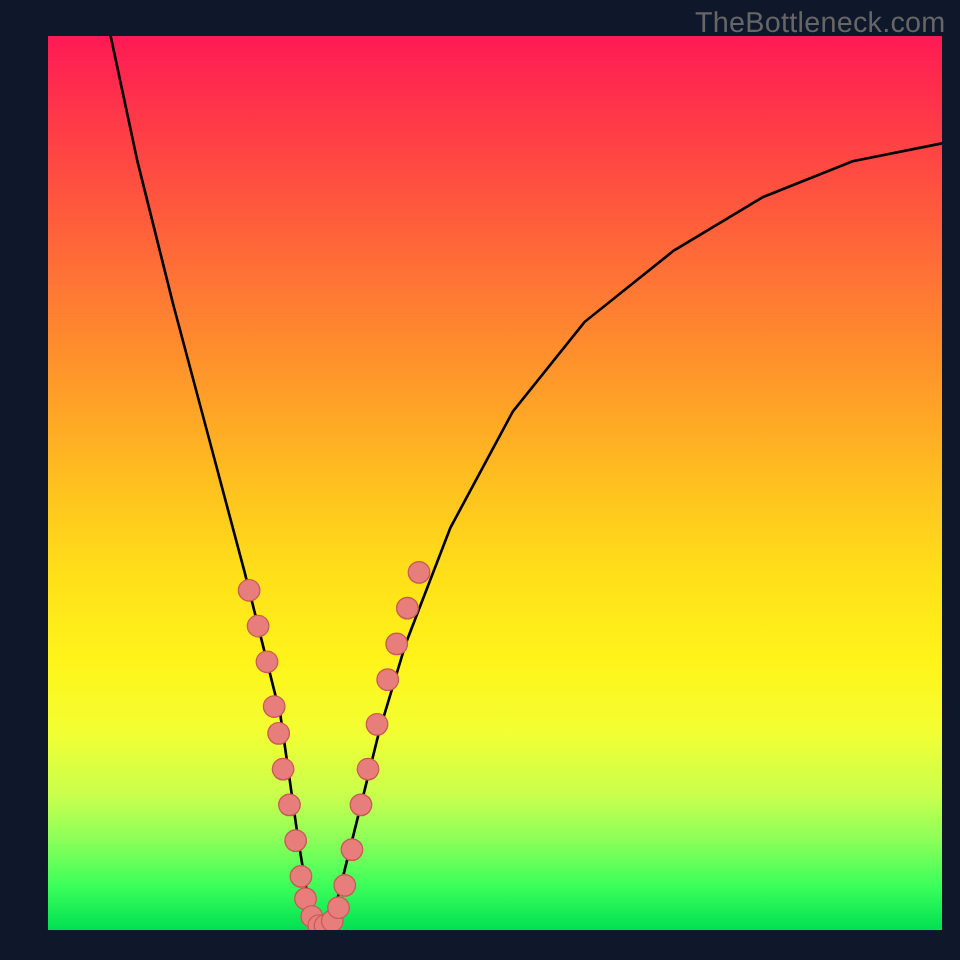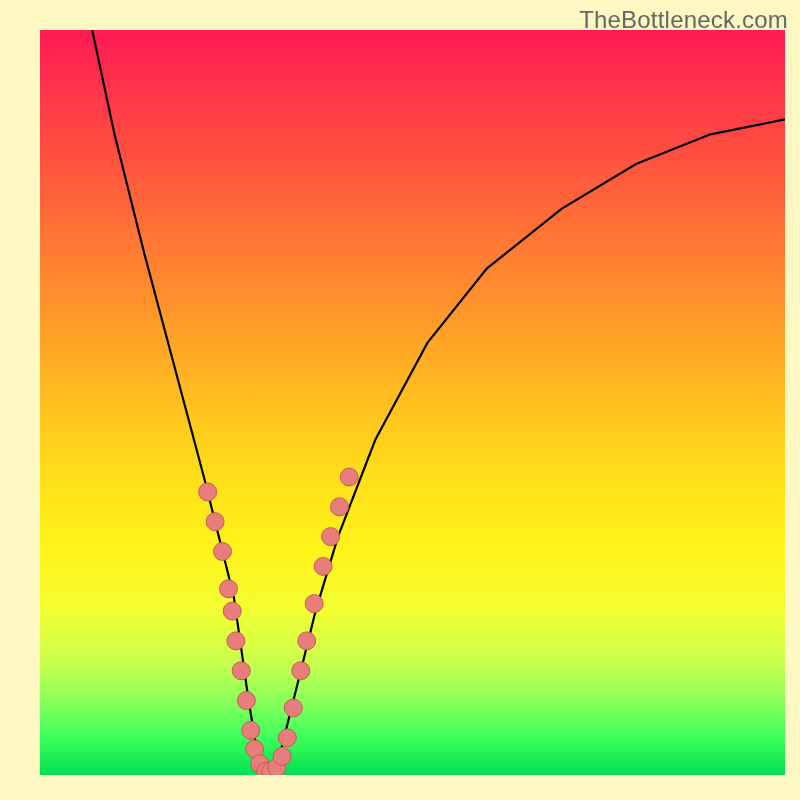--- a/index.html
+++ b/index.html
@@ -10,21 +10,21 @@
     overflow: hidden;
     background: #000;
     font-family: Arial, Helvetica, sans-serif;
   }
   .frame {
     position: absolute;
     left: 0;
     top: 0;
     width: 800px;
     height: 800px;
-    background: #fef9c3;
+    background: #0f172a;
   }
   .plot-area {
     position: absolute;
     left: 40px;
     top: 30px;
     width: 745px;
     height: 745px;
     
     background: linear-gradient(to bottom,
       #ff1a55 0%,

